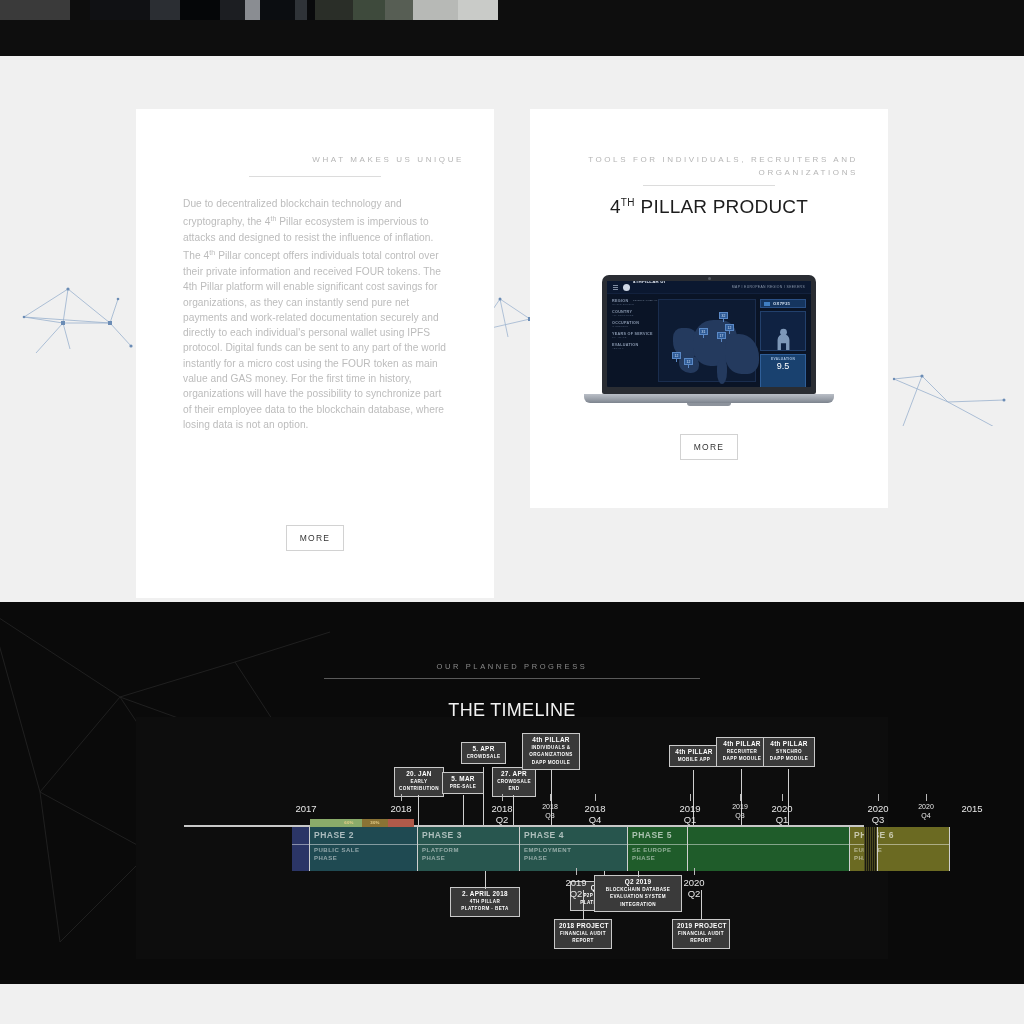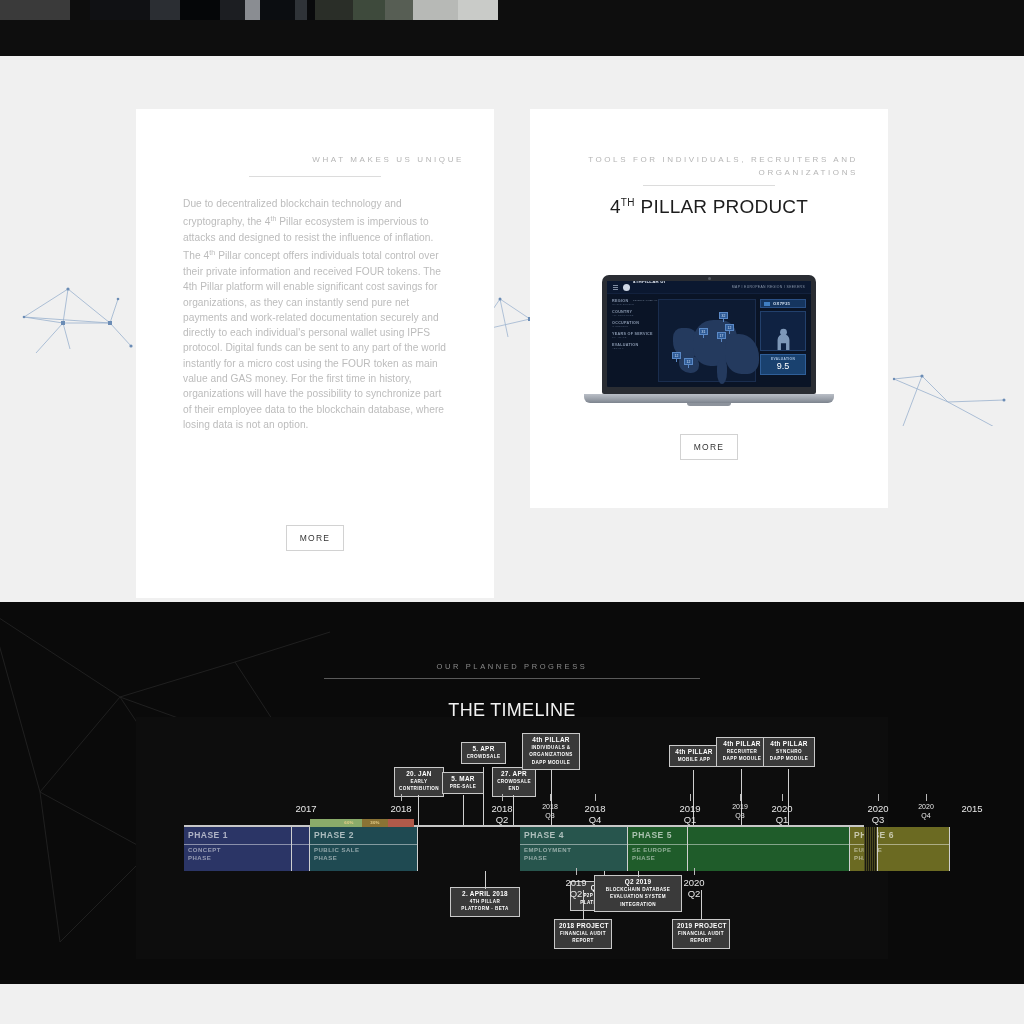--- a/index.html
+++ b/index.html
@@ -98,21 +98,21 @@
     width:1px; height:4px; background:#5b89c6; }
   .scr-right { width: 46px; }
   .scr-card-top { background: #15355f; border: .6px solid #2a5086; height: 9px;
     display: flex; align-items: center; gap: 3px; padding: 0 3px; margin-bottom: 3px; }
   .scr-chip { width: 6px; height: 4px; background: #3f7ec2; }
   .scr-id { color: #dbe7f6; font-size: 4.2px; letter-spacing: .3px; font-weight: bold; }
   .avatar-box { background: #0f2242; border: .6px solid #22406c; height: 40px;
     display:flex; align-items:flex-end; justify-content:center; }
   .person { width: 17px; }
   .eval-box { background: #19416f; border: .6px solid #2f5f99; margin-top: 3px;
-    text-align: center; padding: 2px 0 3px; }
+    text-align: center; padding: 2px 0 21px; }
   .eval-lbl { color: #a9c3e2; font-size: 3.2px; letter-spacing: .4px; font-weight: bold; }
   .eval-val { color: #ffffff; font-size: 9px; font-weight: 300; line-height: 10px; }
   .laptop-base {
     width: 250px; height: 9px; margin: 0 auto;
     background: linear-gradient(180deg,#babfc7 0%, #9ba1aa 55%, #7c838d 100%);
     border-radius: 0 0 6px 6px;
   }
   .laptop-notch { width: 44px; height: 3px; background: #8d939c; margin: 0 auto;
     border-radius: 0 0 3px 3px; }
 
@@ -346,31 +346,31 @@
     </g>
   </svg>
 
   <div class="sec-eyebrow">OUR PLANNED PROGRESS</div>
   <div class="sec-rule"></div>
   <div class="sec-title">THE TIMELINE</div>
 
   <div class="timeline-panel" id="tl-panel">
     <div class="bar-topline"></div>
     <div class="bars" id="bars">
-        <div class="phase" style="left: 0px; width: 108px; background: rgb(43, 53, 102);">
-          <div class="phase-name">PHASE 1</div>
-          <div class="phase-sub">CONCEPT<br>PHASE</div>
-          <div class="phase-div"></div>
-        </div>
         <div class="phase" style="left: 108px; width: 18px; background: rgb(43, 53, 102);">
           <div class="phase-div"></div>
         </div>
         <div class="phase" style="left: 126px; width: 108px; background: rgb(31, 74, 82);">
           <div class="phase-name">PHASE 2</div>
           <div class="phase-sub">PUBLIC SALE<br>PHASE</div>
+          <div class="phase-div"></div>
+        </div>
+        <div class="phase" style="left: 234px; width: 102px; background: rgb(40, 86, 79);">
+          <div class="phase-name">PHASE 3</div>
+          <div class="phase-sub">PLATFORM<br>PHASE</div>
           <div class="phase-div"></div>
         </div>
         <div class="phase" style="left: 336px; width: 108px; background: rgb(39, 85, 77);">
           <div class="phase-name">PHASE 4</div>
           <div class="phase-sub">EMPLOYMENT<br>PHASE</div>
           <div class="phase-div"></div>
         </div>
         <div class="phase" style="left: 444px; width: 60px; background: rgb(31, 92, 42);">
           <div class="phase-name">PHASE 5</div>
           <div class="phase-sub">SE EUROPE<br>PHASE</div>

